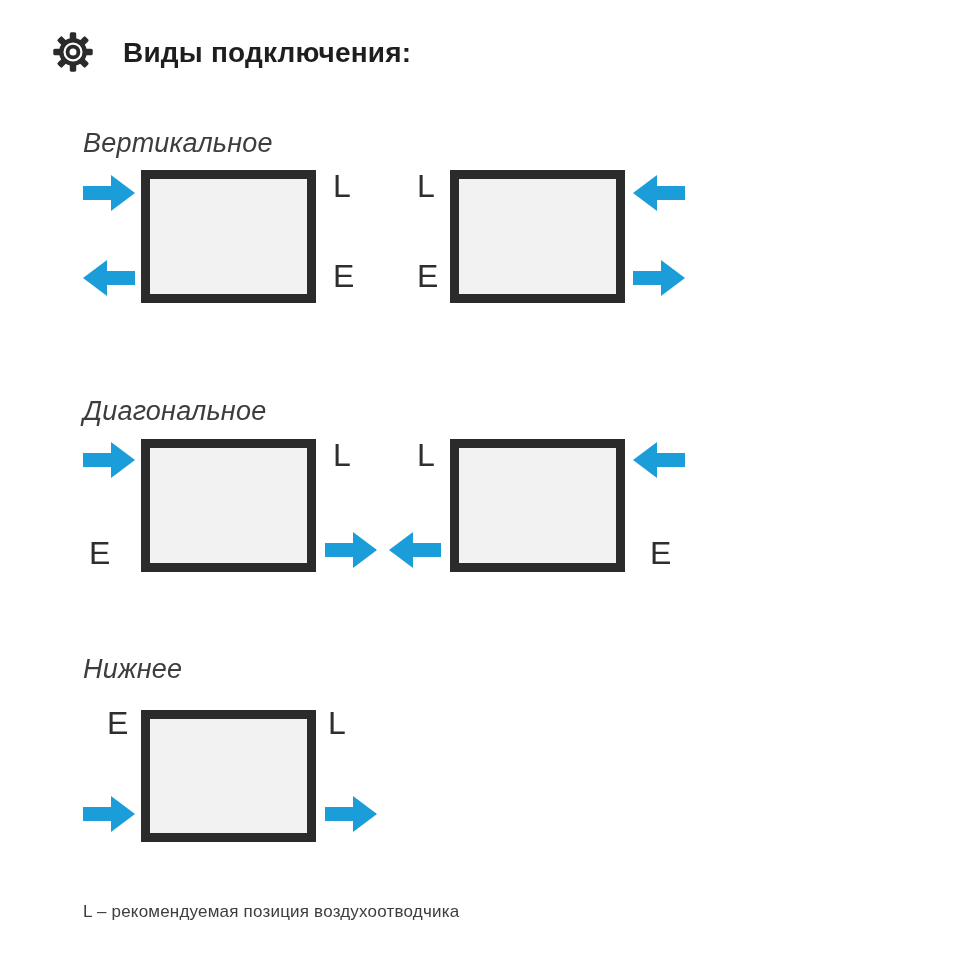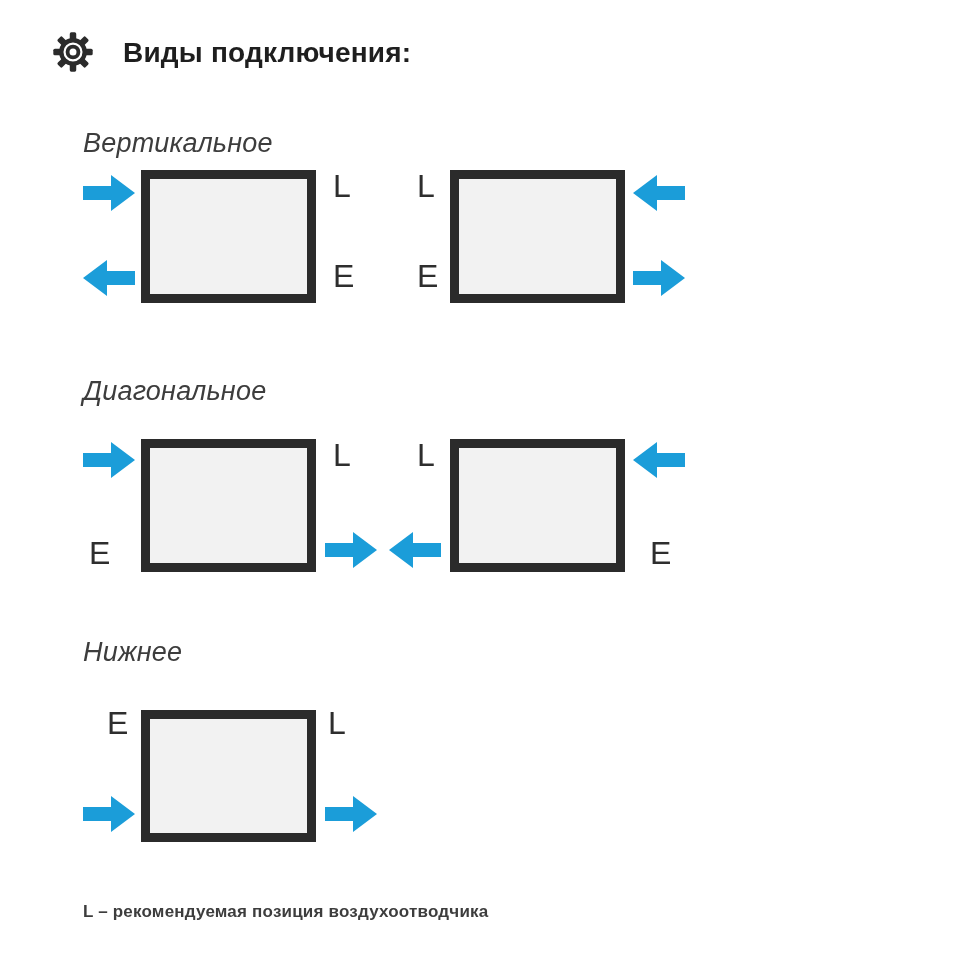--- a/index.html
+++ b/index.html
@@ -20,21 +20,21 @@
   .gear{position:absolute;left:29px;top:31px;width:42px;height:42px;}
   .page-title{
     position:absolute;left:100px;top:37px;
     font-size:28px;font-weight:700;color:var(--title-text,#1E1E1E);letter-spacing:.2px;
   }
   
   .sec-title{
     position:absolute;left:60px;
     font-size:27px;font-weight:400;color:var(--body-text,#3D3D3D);letter-spacing:.2px;font-style:italic;
   }
-  .t1{top:128px;} .t2{top:376px;} .t3{top:637px;}
+  .t1{top:128px;} .t2{top:396px;} .t3{top:654px;}
   
   .radiator{
     position:absolute;width:175px;height:133px;
     border:9px solid var(--outline,#2B2B2B);
     background:var(--radiator-fill,#F2F2F2);
   }
   .r1a{left:118px;top:170px;}
   .r1b{left:427px;top:170px;}
   .r2a{left:118px;top:439px;}
   .r2b{left:427px;top:439px;}
@@ -53,21 +53,21 @@
     color:var(--label-text,#2E2E2E);
   }
   .p-l1{left:310px;top:170px;} .p-e1{left:310px;top:260px;}
   .p-l2{left:394px;top:170px;} .p-e2{left:394px;top:260px;}
   .p-l3{left:310px;top:439px;} .p-e3{left:66px;top:537px;}
   .p-l4{left:394px;top:439px;} .p-e4{left:627px;top:537px;}
   .p-e5{left:84px;top:707px;}  .p-l5{left:305px;top:707px;}
   
   .legend{position:absolute;left:60px;top:898px;}
   .legend-line{
-    font-size:17px;line-height:27px;color:var(--body-text,#3D3D3D);letter-spacing:.2px;font-weight:bold;
+    font-size:17px;line-height:27px;color:var(--body-text,#3D3D3D);letter-spacing:.2px;
   }
 </style>
 </head>
 <body>
 
 <div class="canvas">
 
   <svg class="gear" viewBox="0 0 48 48" aria-hidden="true">
     <g fill="#2B2B2B">
       <rect x="20.3" y="1.5" width="7.4" height="9" rx="1.8"></rect>

